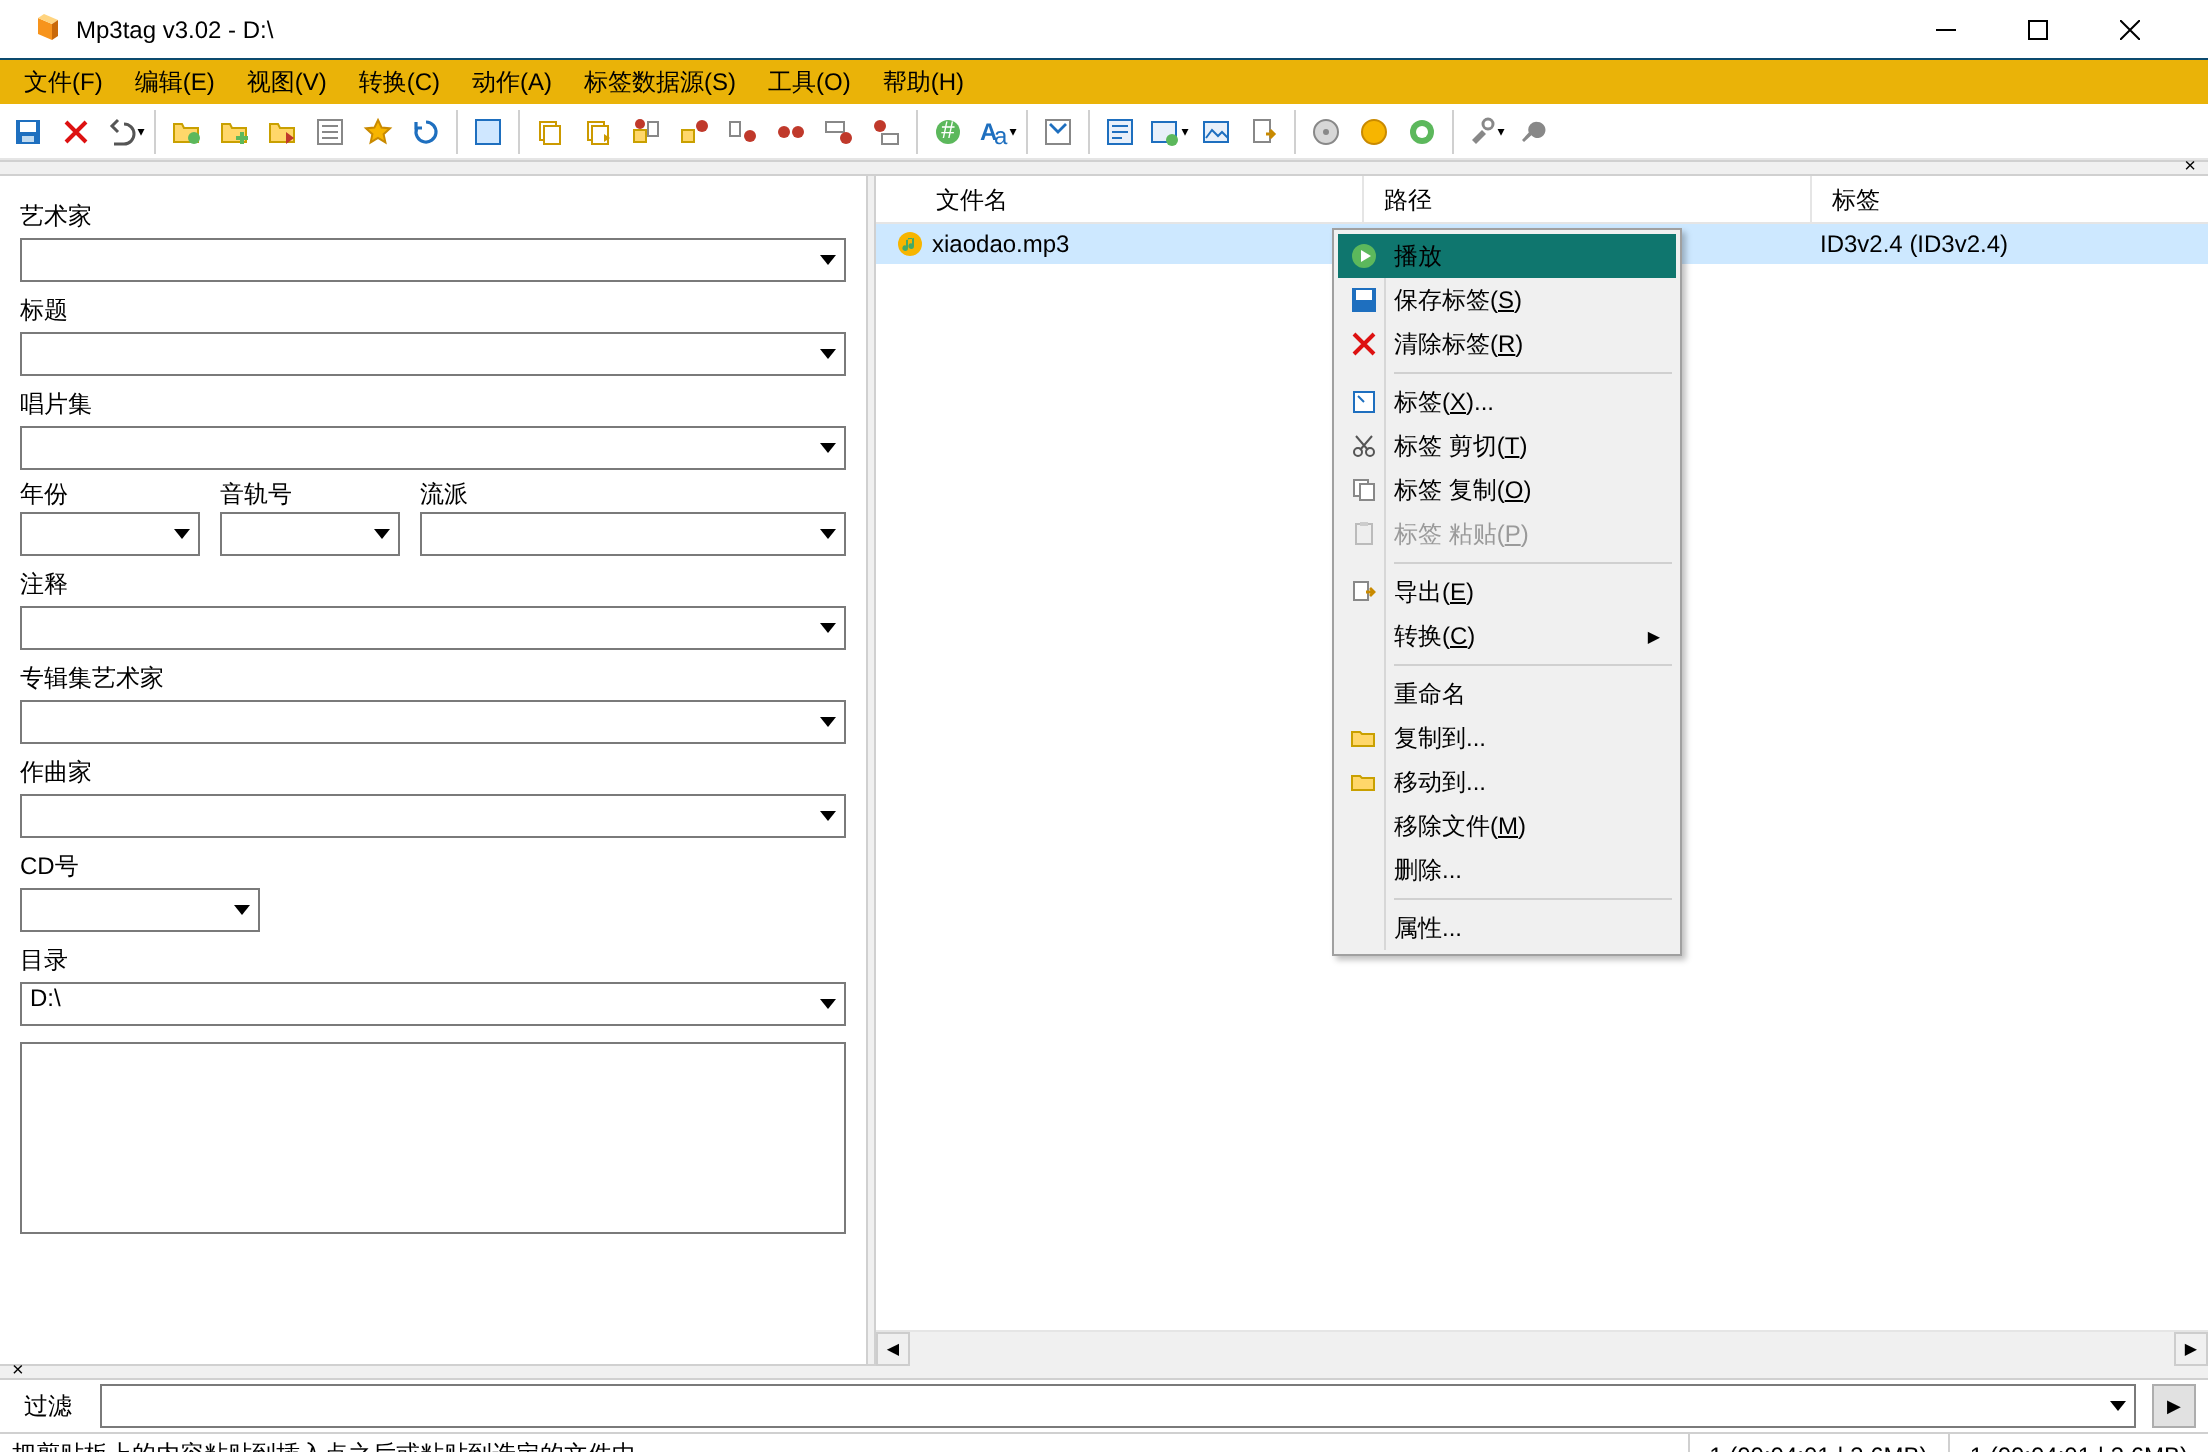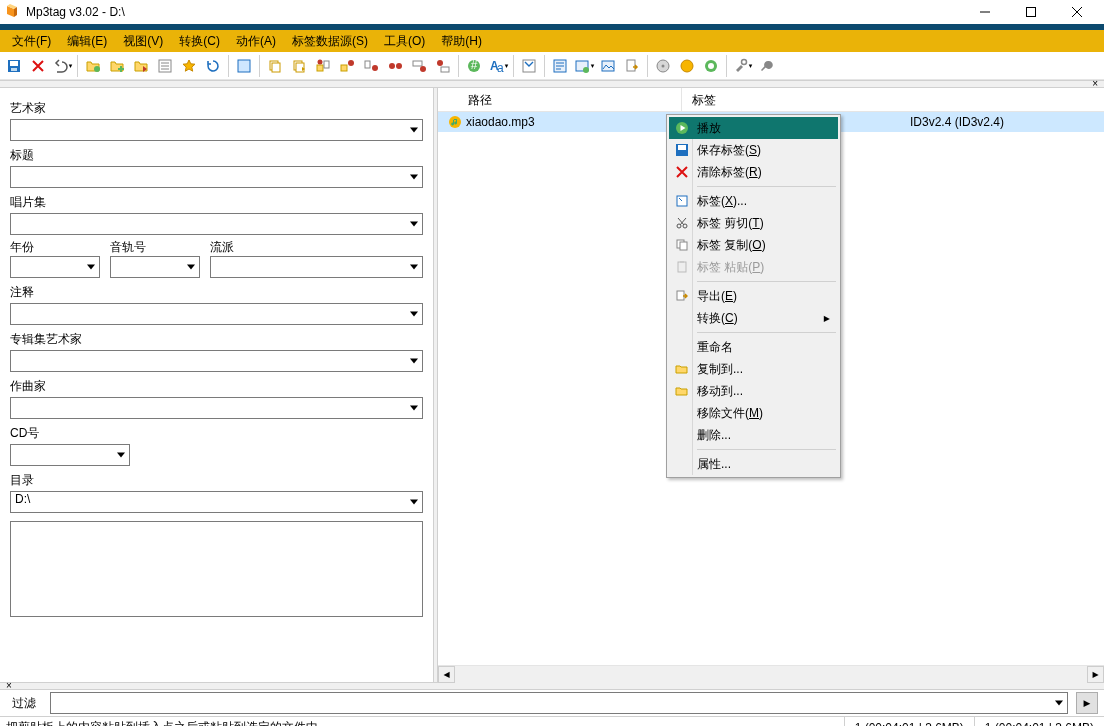--- a/index.html
+++ b/index.html
@@ -1,19 +1,19 @@
 <!DOCTYPE html>
 <html><head>
 <meta charset="utf-8">
 <style>
 * { margin: 0; padding: 0; box-sizing: border-box; font-family: "Microsoft YaHei", "Segoe UI", Tahoma, sans-serif; font-size: 12px; }
 html, body { width: 1104px; height: 726px; overflow: hidden; background: #fff; }
 
 
-.titlebar { height: 30px; display: flex; align-items: center; padding: 0 4px; background: #fff; border-bottom: 6px solid #0c4a6e; }
+.titlebar { height: 30px; display: flex; align-items: center; padding: 0 16px; background: #fff; border-bottom: 1px solid #0c4a6e; }
 .titlebar .app-icon { width: 16px; height: 16px; margin-right: 6px; }
 .titlebar .title { flex: 0 0 auto; }
 .titlebar .spacer { flex: 1; }
 .win-btn { width: 46px; height: 30px; display: flex; align-items: center; justify-content: center; }
 
 
 .menubar { height: 22px; display: flex; align-items: center; padding: 0 4px; background: #eab308; }
 .menubar .menu-item { padding: 2px 8px; }
 
 
@@ -364,20 +364,21 @@
         </div>
       <div class="bigbox"></div>
     </div>
   </div>
 
   <div class="splitter"></div>
 
   <div class="right-panel">
     <div class="list-header">
       <div class="col" style="width:14px;border-right:none;"></div>
+      <div class="col" style="width:224px">文件名</div>
       <div class="col" style="width:224px">路径</div>
       <div class="col" style="flex:1;border-right:none;">标签</div>
     </div>
     <div class="list-body">
       <div class="list-row selected">
         <div class="cell" style="width:238px">
           <svg class="file-icon" viewBox="0 0 14 14">
               <circle cx="7" cy="7" r="6" fill="#f7b500"></circle>
               <path d="M6 4v5a1.4 1.4 0 1 1-1-1.3V5l4-1v4a1.4 1.4 0 1 1-1-1.3V4z" fill="#4a6"></path>
             </svg>

